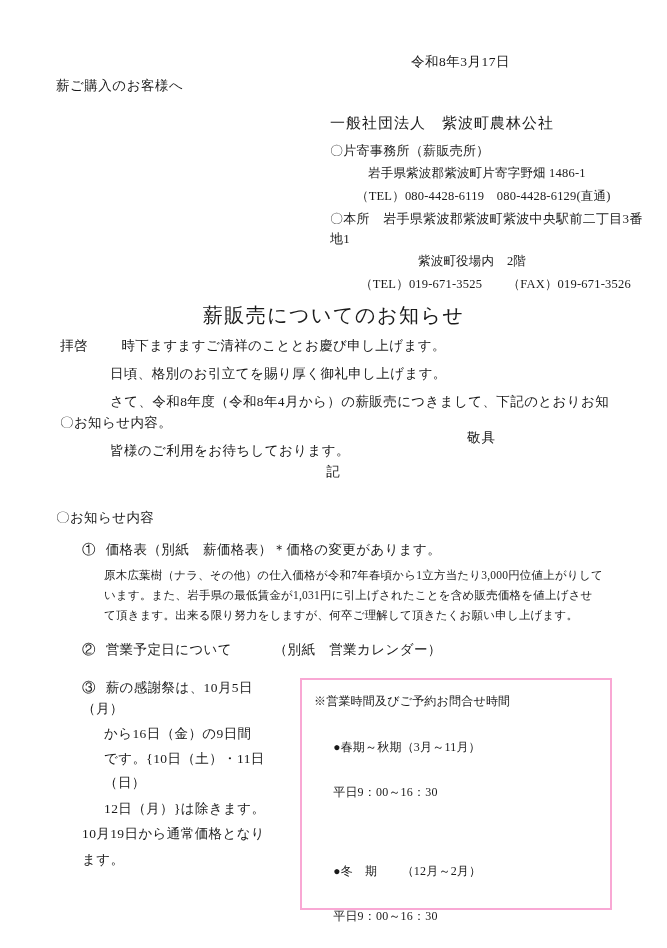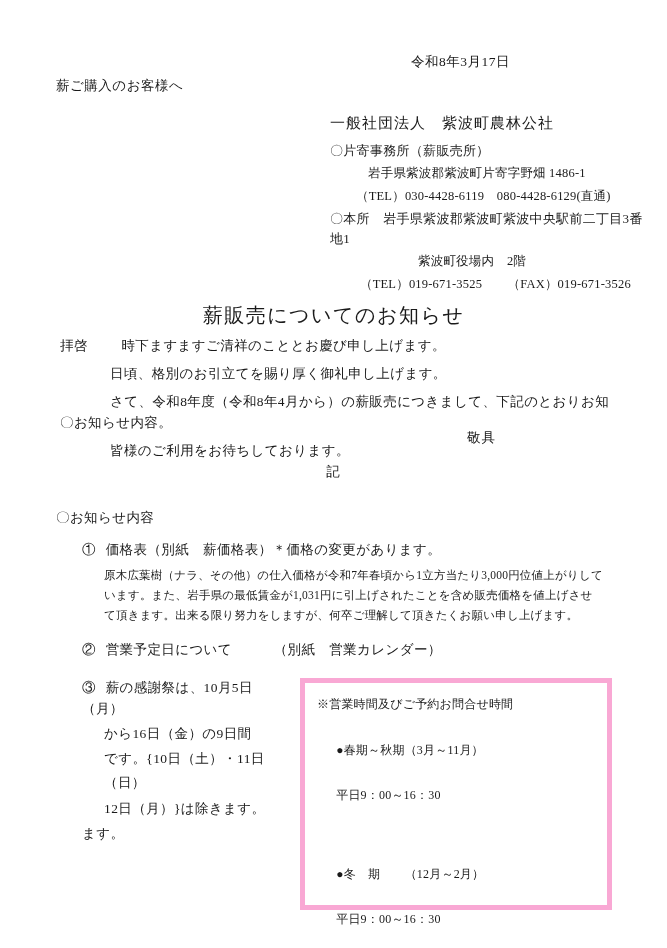--- a/index.html
+++ b/index.html
@@ -163,21 +163,21 @@
     line-height: 1.75;
   }
 
   
   .info-box {
     position: absolute;
     top: 678px;
     left: 300px;
     width: 312px;
     height: 232px;
-    border: 5px solid #f9a8d4;
+    border: 2px solid #f9a8d4;
     box-sizing: border-box;
     padding: 10px 12px 0 12px;
     font-size: 12px;
     letter-spacing: 0.2px;
     line-height: 1.9;
   }
   .info-box .row { white-space: pre; }
   .info-box .gap-s { display: inline-block; width: 10px; }
 </style>
 </head>
@@ -186,21 +186,21 @@
 <div class="page">
 
   <div class="date-line">令和8年3月17日</div>
 
   <div class="addressee">薪ご購入のお客様へ</div>
 
   <div class="sender">
     <div class="corp">一般社団法人　紫波町農林公社</div>
     <div class="office">〇片寄事務所（薪販売所）</div>
     <div class="indent1">岩手県紫波郡紫波町片寄字野畑 1486-1</div>
-    <div class="indent2">（TEL）030-4428-6119　080-4428-6129(直通)</div>
+    <div class="indent2">（TEL）080-4428-6119　080-4428-6129(直通)</div>
     <div class="office">〇本所　岩手県紫波郡紫波町紫波中央駅前二丁目3番地1</div>
     <div class="indent3">紫波町役場内　2階</div>
     <div class="indent4">（TEL）019-671-3525　　（FAX）019-671-3526</div>
   </div>
 
   <div class="doc-title">薪販売についてのお知らせ</div>
 
   <div class="greeting">
     <div class="l1">
       <span>拝啓</span>
@@ -230,20 +230,21 @@
     <span class="spacer"></span>
     <span>（別紙　営業カレンダー）</span>
   </div>
 
   <div class="item item-3">
     <span class="num">③</span>
     <span>薪の感謝祭は、10月5日（月）</span>
     <span class="cont">から16日（金）の9日間</span>
     <span class="cont">です。{10日（土）・11日（日）</span>
     <span class="cont">12日（月）}は除きます。</span>
+    <span class="cont" style="padding-left:0">10月19日から通常価格となり</span>
     <span class="cont" style="padding-left:0">ます。</span>
   </div>
 
   <div class="info-box">
     <div class="row">※営業時間及びご予約お問合せ時間</div>
     <div class="row">
       <span>●春期～秋期（3月～11月）</span>
       <span class="gap-s"></span>
       <span>平日9：00～16：30</span>
     </div>

